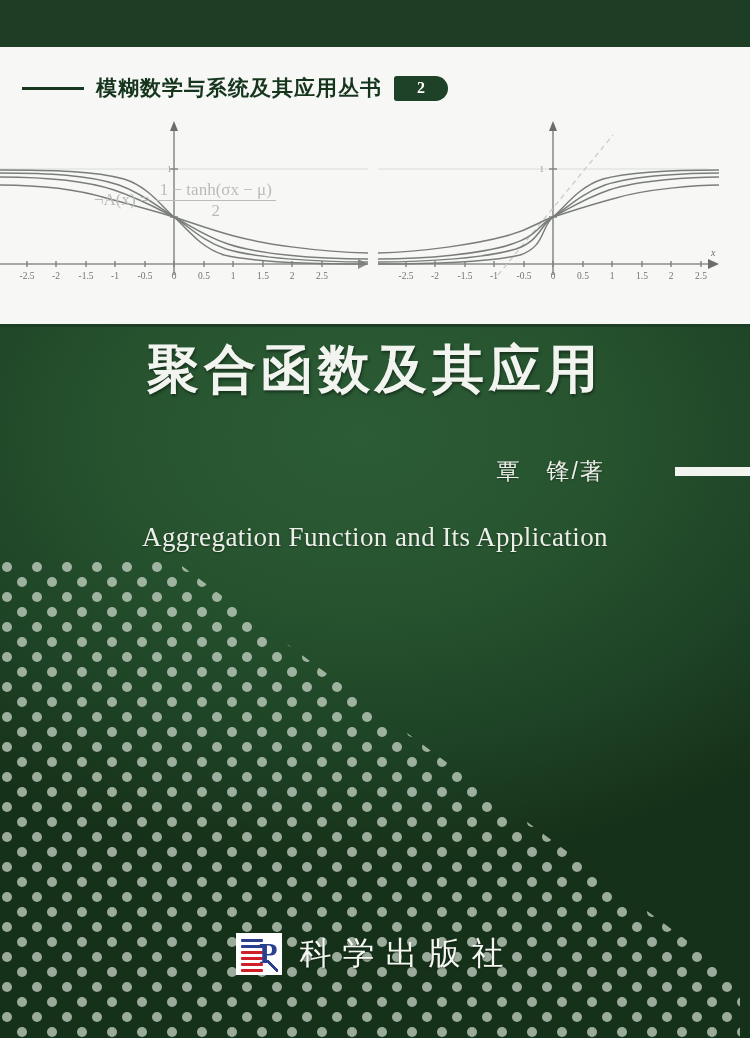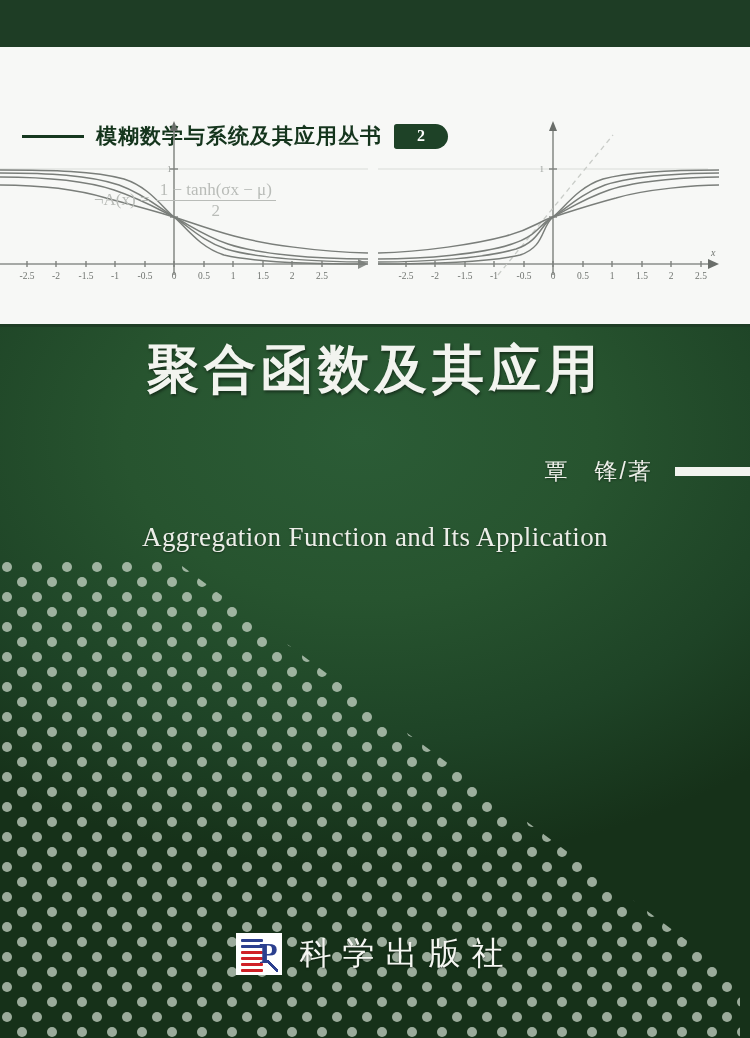--- a/index.html
+++ b/index.html
@@ -32,21 +32,21 @@
     overflow:hidden;
   }
   .panel-rule{
     position:absolute;left:0;bottom:0;width:750px;height:3px;
     background:#1e3d25;
   }
 
   
   .series-row{
     position:absolute;left:0;top:24px;width:750px;height:34px;
-    display:flex;align-items:center;margin-top:48px;
+    display:flex;align-items:center;
   }
   .series-dash{
     width:62px;height:0;border-top:3px solid #16381f;margin-left:22px;margin-right:12px;
   }
   .series-title{
     font-family:"Liberation Sans",sans-serif;
     font-weight:bold;font-size:21px;color:#15351d;
     letter-spacing:1px;white-space:nowrap;
   }
   .series-badge{
@@ -90,21 +90,21 @@
     font-weight:bold;
     font-size:52px;
     letter-spacing:5px;
     color:#f2f4ef;
     text-shadow:1px 2px 3px rgba(0,0,0,.45);
   }
 
   
   .author-row{
     position:absolute;left:0;top:455px;width:750px;height:32px;
-    display:flex;align-items:center;justify-content:flex-end;
+    display:flex;align-items:center;justify-content:flex-end;gap:48px;
   }
   .author{
     font-family:"Liberation Sans",sans-serif;
     font-size:23px;color:#eef0ea;letter-spacing:2px;
     text-shadow:0 1px 2px rgba(0,0,0,.4);
     white-space:nowrap;
   }
   .author-bar{
     width:75px;height:9px;background:#f2f4ef;margin-left:22px;
   }

